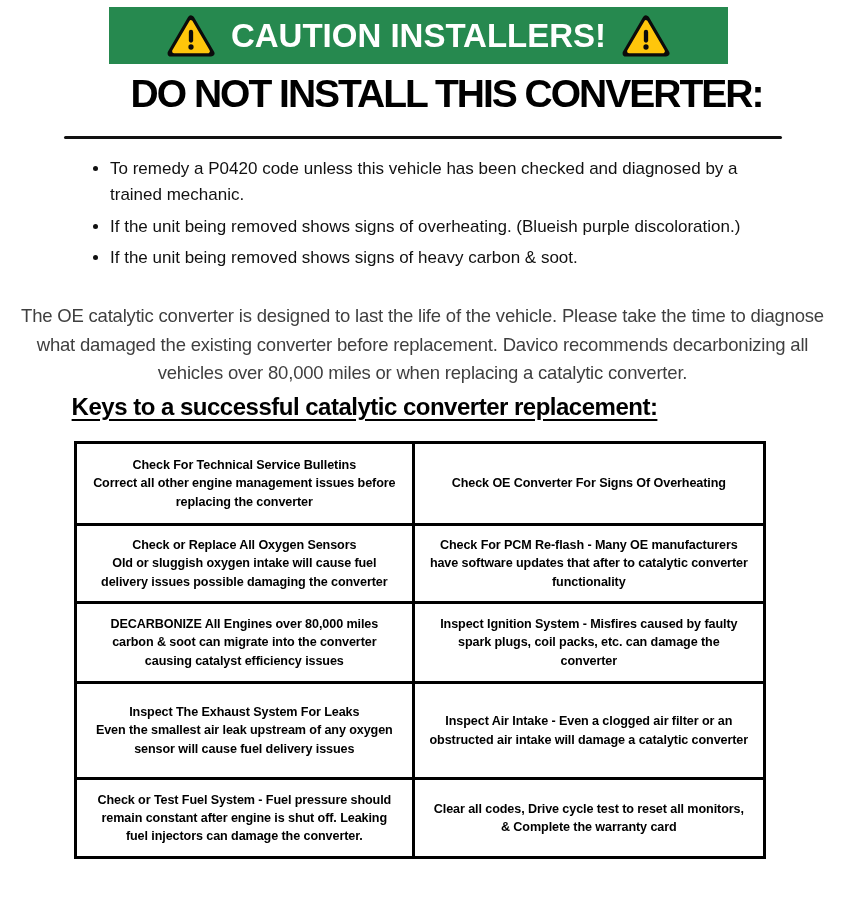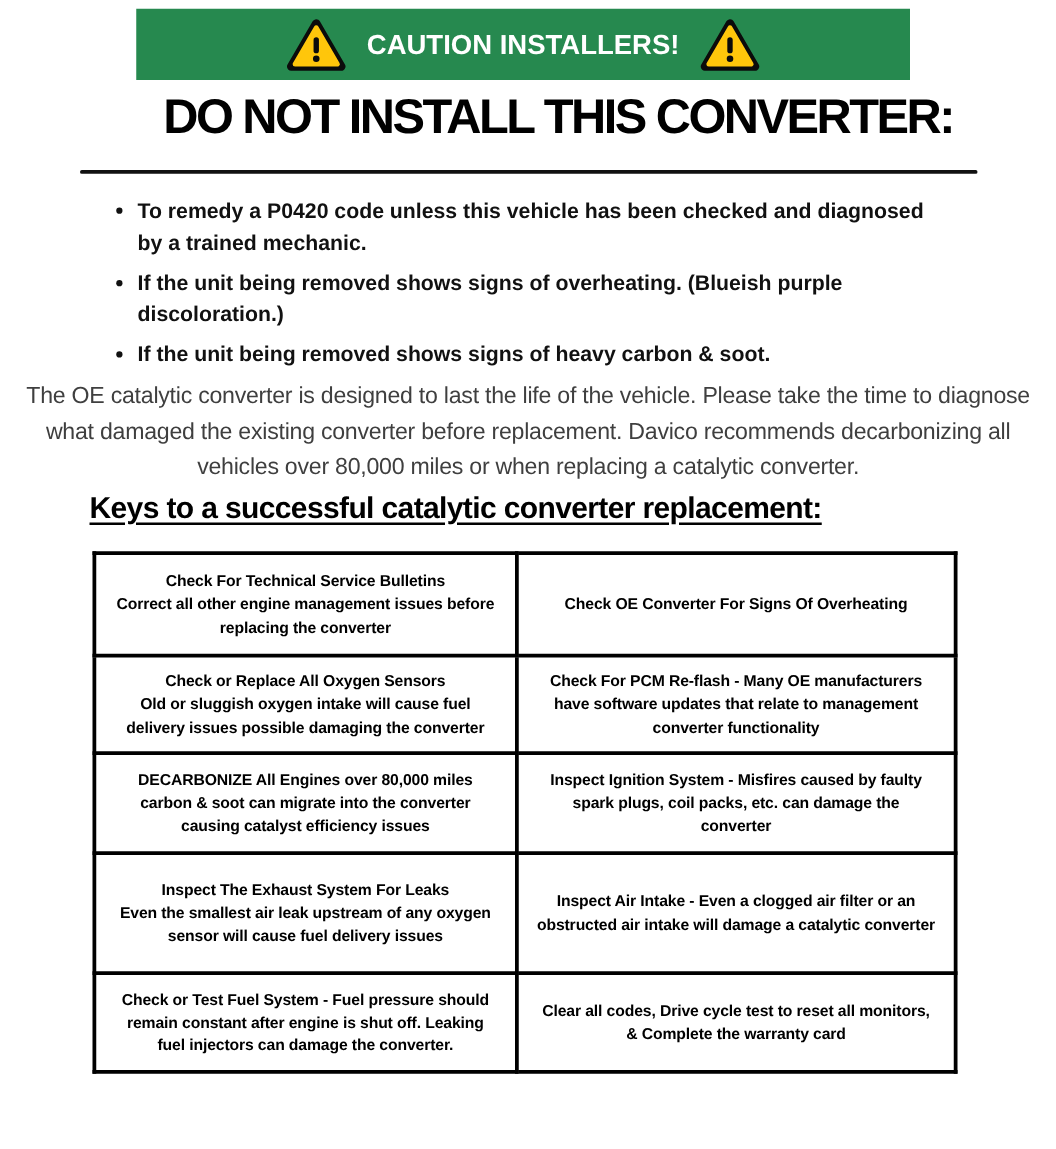--- a/index.html
+++ b/index.html
@@ -11,41 +11,41 @@
     color:#0d0d0d;
     overflow:hidden;
   }
   
   .banner{
     position:absolute;left:109px;top:7px;width:619px;height:57px;
     background:#26894F;
     display:flex;align-items:center;justify-content:center;gap:16px;
   }
   .banner .banner-text{
-    color:#ffffff;font-weight:800;font-size:22px;letter-spacing:0px;
+    color:#ffffff;font-weight:800;font-size:33px;letter-spacing:0px;
     white-space:nowrap;
   }
   .warn{width:48px;height:44px;flex:0 0 auto;}
   
   .main-heading{
     position:absolute;left:0;top:72px;width:845px;
     text-align:center;
     font-size:39px;font-weight:800;letter-spacing:-2px;
     color:#000;
     padding-left:24px;
   }
   .rule{
     position:absolute;left:64px;top:136px;width:718px;height:3px;
     background:#111;border-radius:2px;
   }
   
   .bullets{
     position:absolute;left:86px;top:156px;width:648px;
     margin:0;padding:0 0 0 24px;
-    font-weight:700;font-size:17px;line-height:1.52;color:#111;
+    font-weight:400;font-size:17px;line-height:1.52;color:#111;
   }
   .bullets li{margin:0 0 6px 0;}
   
   .intro{
     position:absolute;left:8px;top:302px;width:829px;
     text-align:center;
     font-size:18.5px;line-height:1.55;color:#3f3f3f;
     letter-spacing:-0.2px;
   }
   
@@ -125,21 +125,21 @@
       <td class="big">
         <span class="line">Check OE Converter For Signs Of Overheating</span>
       </td>
     </tr>
     <tr class="r2">
       <td>
         <span class="line">Check or Replace All Oxygen Sensors</span>
         <span class="line">Old or sluggish oxygen intake will cause fuel delivery issues possible damaging the converter</span>
       </td>
       <td>
-        <span class="line">Check For PCM Re-flash - Many OE manufacturers have software updates that relate to management converter functionality</span>
+        <span class="line">Check For PCM Re-flash - Many OE manufacturers have software updates that after to catalytic converter functionality</span>
       </td>
     </tr>
     <tr class="r3">
       <td>
         <span class="line">DECARBONIZE All Engines over 80,000 miles carbon &amp; soot can migrate into the converter causing catalyst efficiency issues</span>
       </td>
       <td>
         <span class="line">Inspect Ignition System - Misfires caused by faulty spark plugs, coil packs, etc. can damage the converter</span>
       </td>
     </tr>

